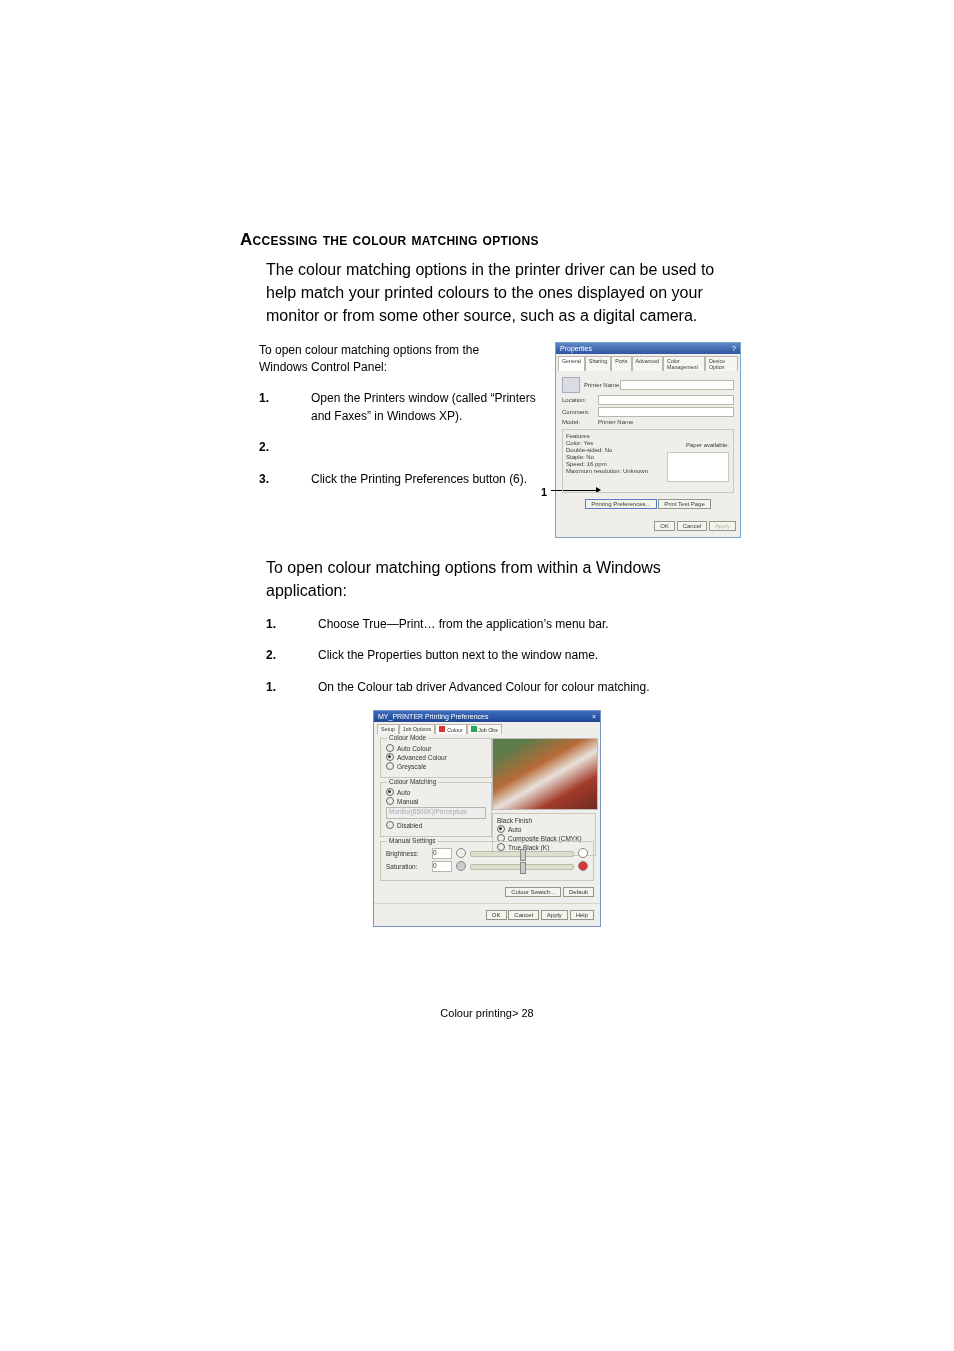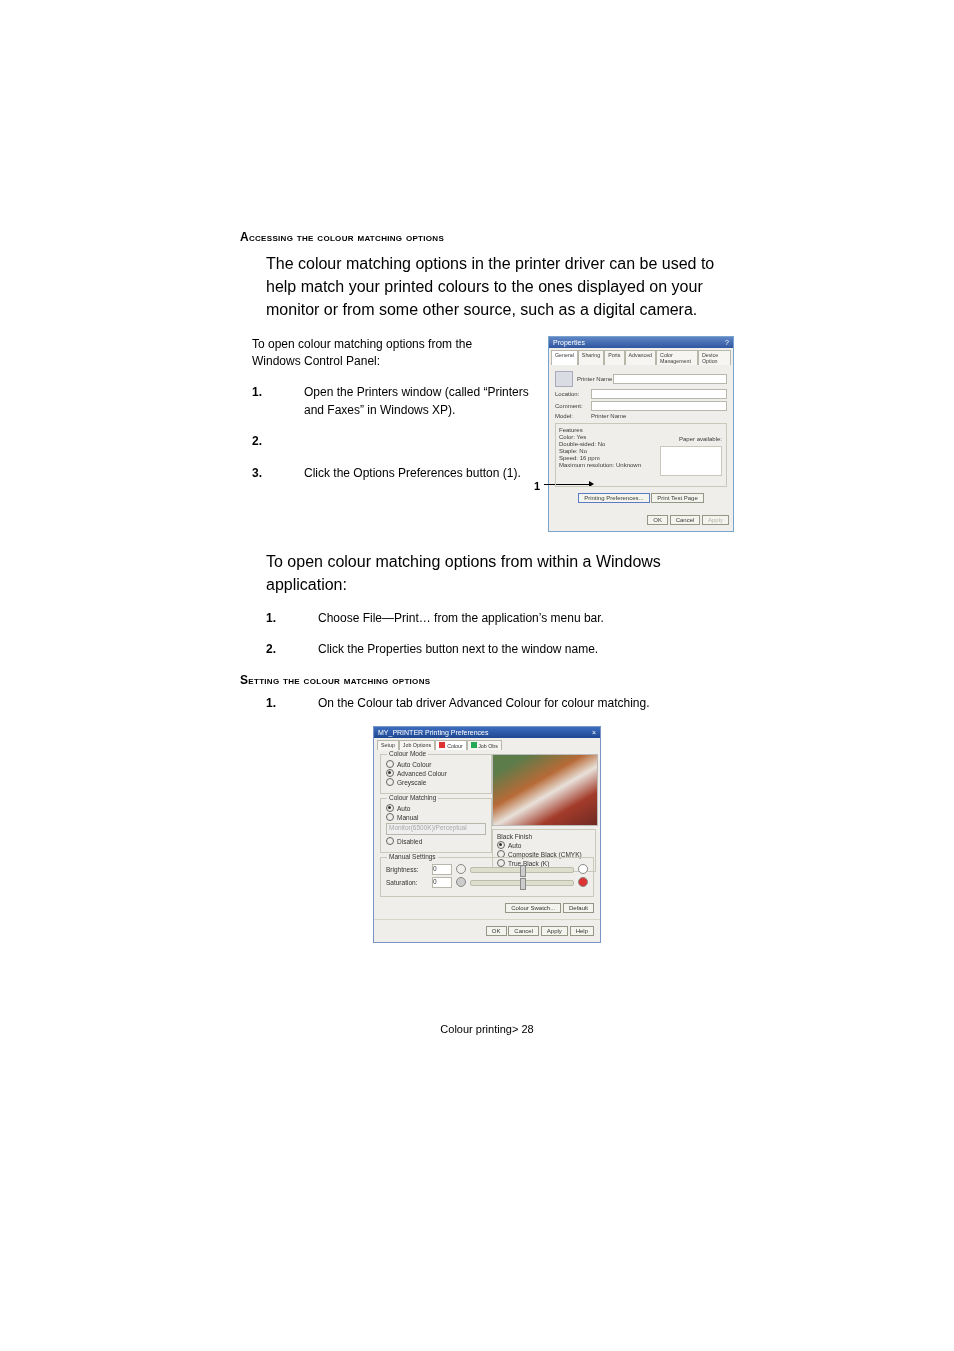--- a/index.html
+++ b/index.html
@@ -9,40 +9,40 @@
   background: #fff;
   color: #000;
   width: 954px;
 }
 .page {
   padding: 230px 220px 60px 240px;
 }
 h2.section-title {
   font-variant: small-caps;
   font-weight: 700;
-  font-size: 12px;
+  font-size: 17px;
   margin: 0 0 8px 0;
   letter-spacing: 0.3px;
 }
 p.body {
   font-size: 16px;
   line-height: 1.45;
   margin: 0 0 14px 0;
   padding-left: 26px;
 }
 p.body-half {
   font-size: 12px;
   line-height: 1.45;
   margin: 0 0 14px 0;
   padding-left: 26px;
   width: 255px;
 }
 .two-col {
   display: flex;
-  justify-content: flex-end;
+  justify-content: center;
   align-items: flex-start;
   margin-bottom: 18px;
 }
 .col-left {
   flex: 0 0 290px;
 }
 .list-item {
   display: flex;
   font-size: 12px;
   line-height: 1.45;
@@ -213,21 +213,21 @@
         </div>
       </div>
 
       <div class="list-item">
         <div class="num">2.</div>
       </div>
 
       <div class="list-item">
         <div class="num">3.</div>
         <div class="item-body">
-          <span>Click the </span><span class="bold">Options Preferences</span><span> button (1).</span>
+          <span>Click the </span><span class="bold">Printing Preferences</span><span> button (6).</span>
         </div>
       </div>
     </div>
 
     <div class="col-right">
       <span class="arrow-lbl">1</span>
       <span class="arrow-line"></span>
       <span class="arrow-head"></span>
 
       <div class="dialog">
@@ -283,31 +283,30 @@
         </div>
       </div>
     </div>
   </div>
 
   <p class="body">To open colour matching options from within a Windows application:</p>
 
   <div class="list-item wide">
     <div class="num">1.</div>
     <div class="item-body">
-      <span>Choose </span><span class="bold">File—Print…</span><span> from the application’s menu bar.</span>
+      <span>Choose </span><span class="bold">True—Print…</span><span> from the application’s menu bar.</span>
     </div>
   </div>
   <div class="list-item wide">
     <div class="num">2.</div>
     <div class="item-body">
       <span>Click the </span><span class="bold">Properties</span><span> button next to the window name.</span>
     </div>
   </div>
 
-  <h2 class="section-title" style="margin-top:8px;">Setting the colour matching options</h2>
 
   <div class="list-item wide">
     <div class="num">1.</div>
     <div class="item-body">
       <span>On the </span><span class="bold">Colour</span><span> tab driver </span><span class="bold">Advanced Colour</span><span> for colour matching.</span>
     </div>
   </div>
 
   <div class="prefs">
     <div class="titlebar">

